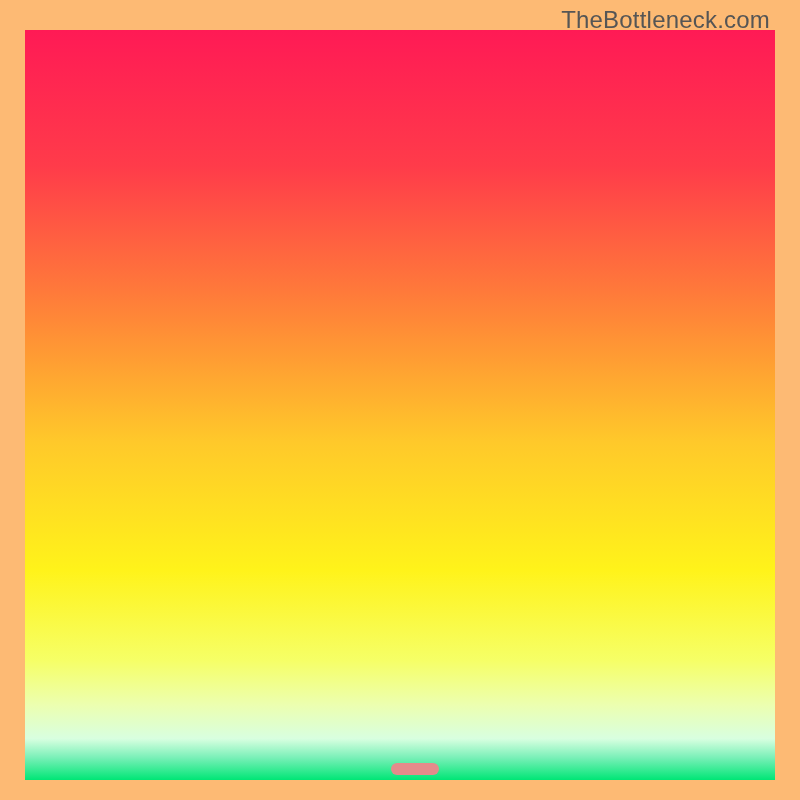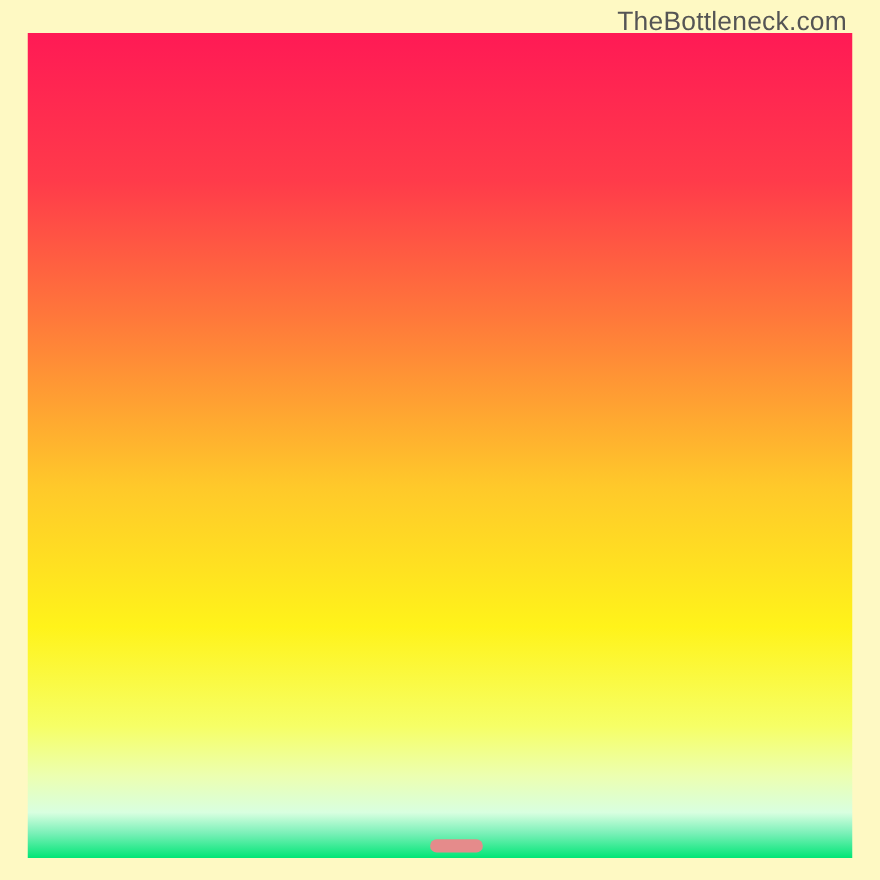--- a/index.html
+++ b/index.html
@@ -1,21 +1,21 @@
 <!DOCTYPE html>
 <html><head>
 <meta charset="utf-8">
 <style>
   * { margin: 0; padding: 0; box-sizing: border-box; }
   html, body { width: 800px; height: 800px; overflow: hidden; background: #000; }
   .frame {
     position: relative;
     width: 800px;
     height: 800px;
-    background: #fef9c3;
+    background: #fdba74;
   }
   .plot-area {
     position: absolute;
     left: 25px;
     top: 30px;
     width: 750px;
     height: 745px;
   }
   .gradient-bg {
     position: absolute;

